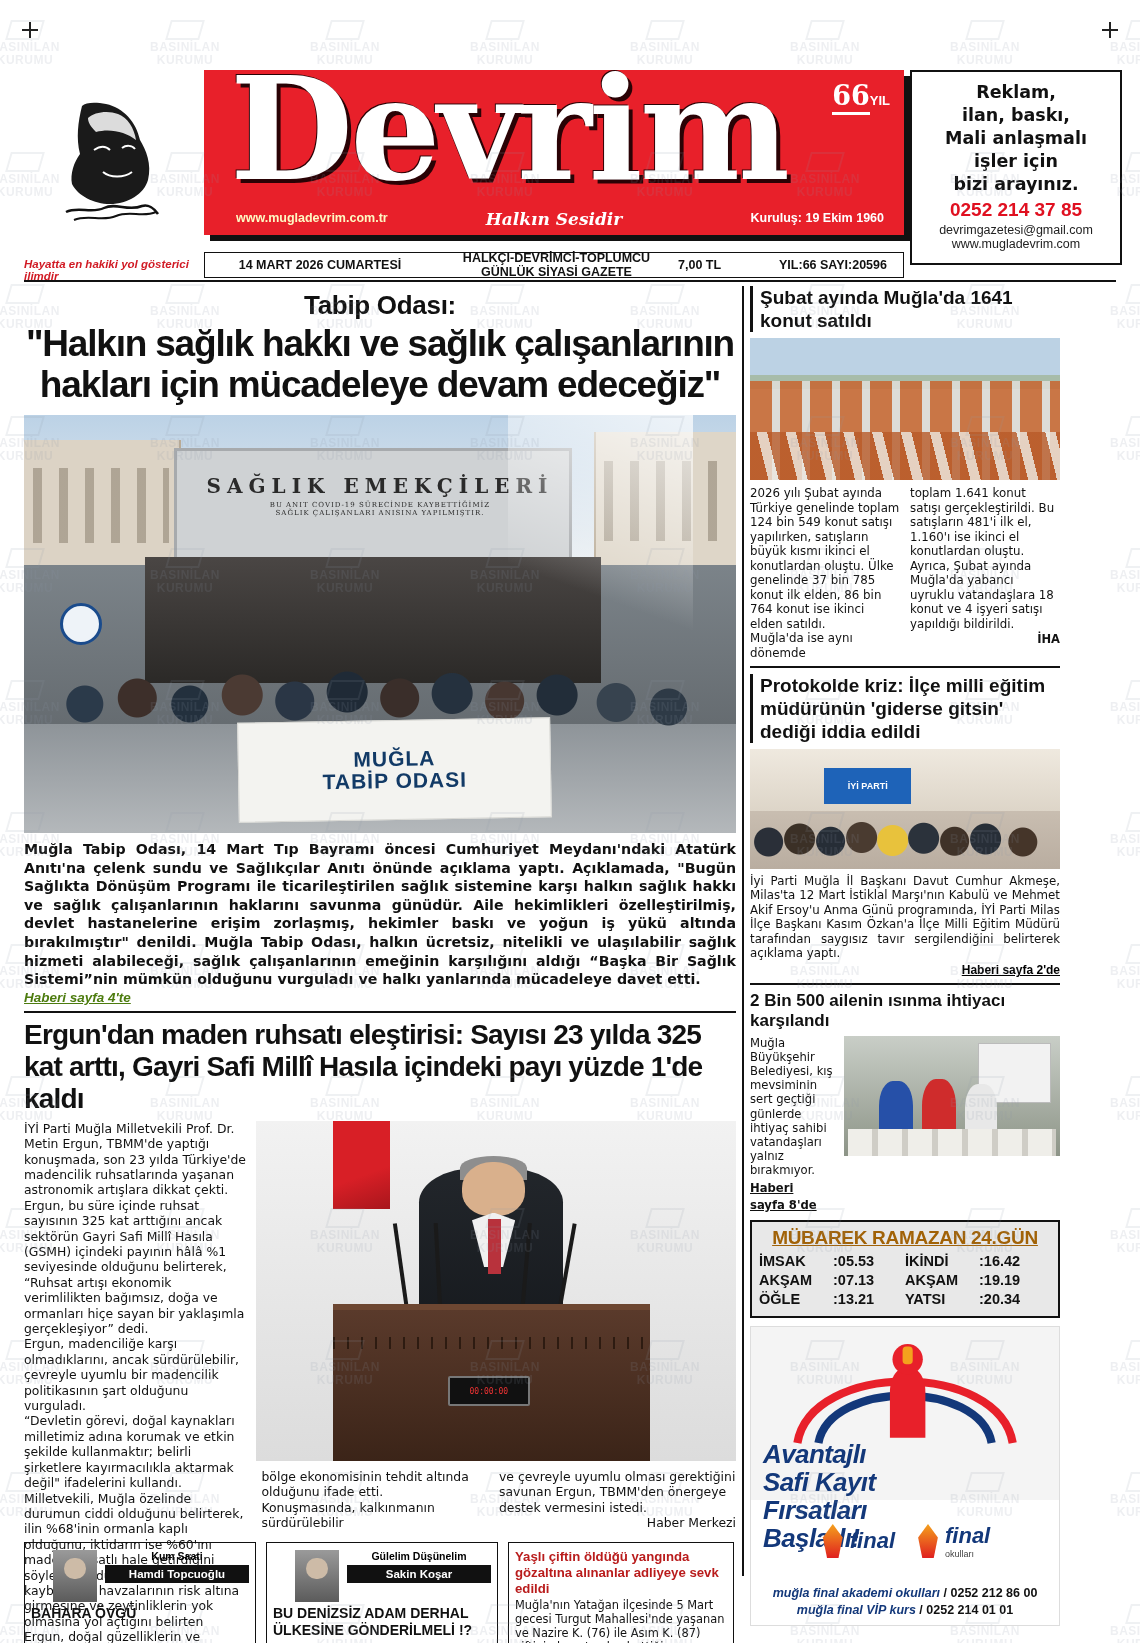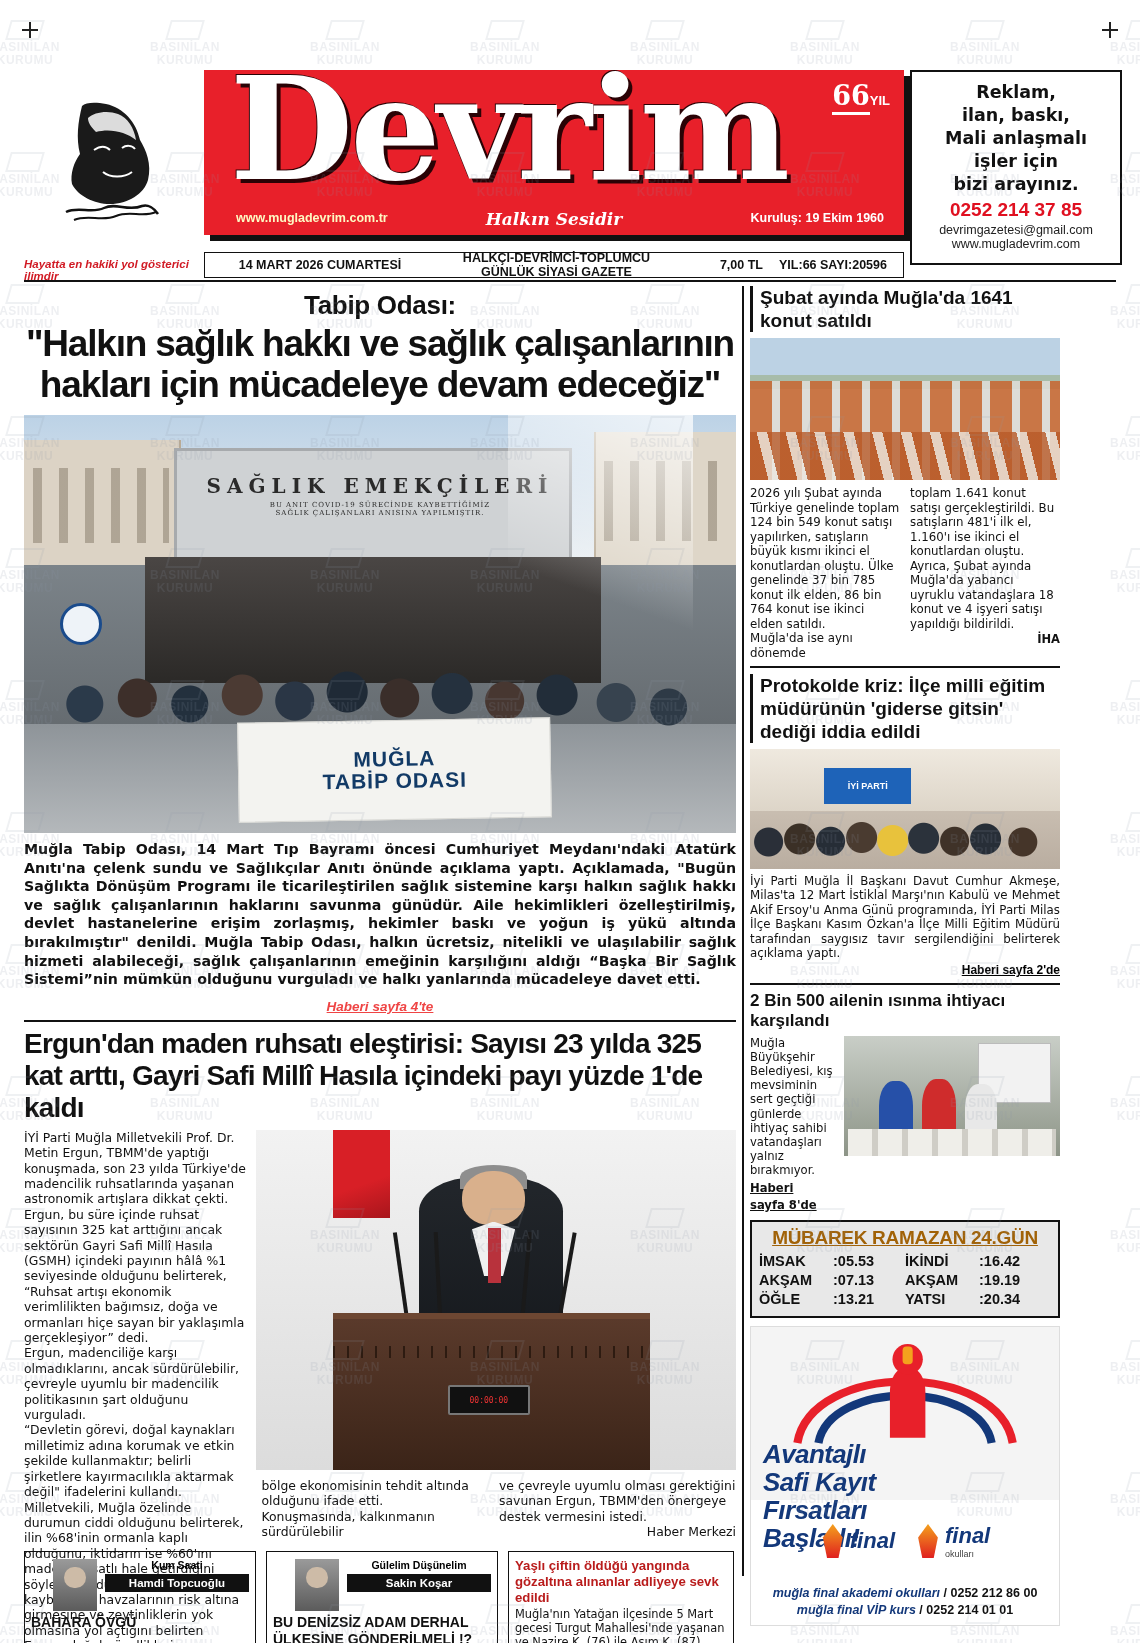--- a/index.html
+++ b/index.html
@@ -126,21 +126,21 @@
   }
   .infobar {
     position: absolute; left: 186px; top: 234px;
     width: 700px; height: 26px;
     border: 1.5px solid #111;
     display: flex; align-items: center;
     font-size: 12.5px; font-weight: 700; color: #111;
   }
   .infobar .date { width: 230px; text-align: center; }
   .infobar .desc { flex: 1; text-align: center; }
-  .infobar .price { width: 85px; text-align: right; }
+  .infobar .price { width: 85px; text-align: left; }
   .infobar .issue { width: 140px; text-align: center; }
 
   .rule-top { position: absolute; left: 6px; top: 262px; width: 1092px; height: 2px; background: #111; }
 
   
   .left-col  { position: absolute; left: 6px;  top: 268px; width: 712px; }
   .right-col { position: absolute; left: 732px; top: 268px; width: 310px; }
   .vdivider  { position: absolute; left: 724px; top: 268px; width: 1.5px; height: 1290px; background: #111; }
 
   
@@ -226,23 +226,23 @@
     background: linear-gradient(200deg, rgba(255,255,255,.75), rgba(255,255,255,0) 60%);
   }
 
   .lead-body {
     margin-top: 7px;
     font-size: 14.2px; line-height: 18.6px;
     font-weight: 700; text-align: justify; color: #111;
     font-family: "DejaVu Sans", sans-serif;
   }
   .lead-ref {
-    text-align: center; font-style: italic; font-weight: 700;
-    font-size: 13.5px; text-decoration: underline; color: #ef4444;
-    margin-top: 10px;
+    text-align: left; font-style: italic; font-weight: 700;
+    font-size: 13.5px; text-decoration: underline; color: #4d7c0f;
+    margin-top: 1px;
   }
 
   .hr2 { width: 712px; height: 2px; background: #111; margin-top: 6px; }
 
   
   .second-head {
     font-size: 28px; font-weight: 700; line-height: 32px;
     color: #111; letter-spacing: -.8px; margin-top: 6px;
   }
   .second-wrap { position: relative; margin-top: 6px; width: 712px; height: 340px; }

